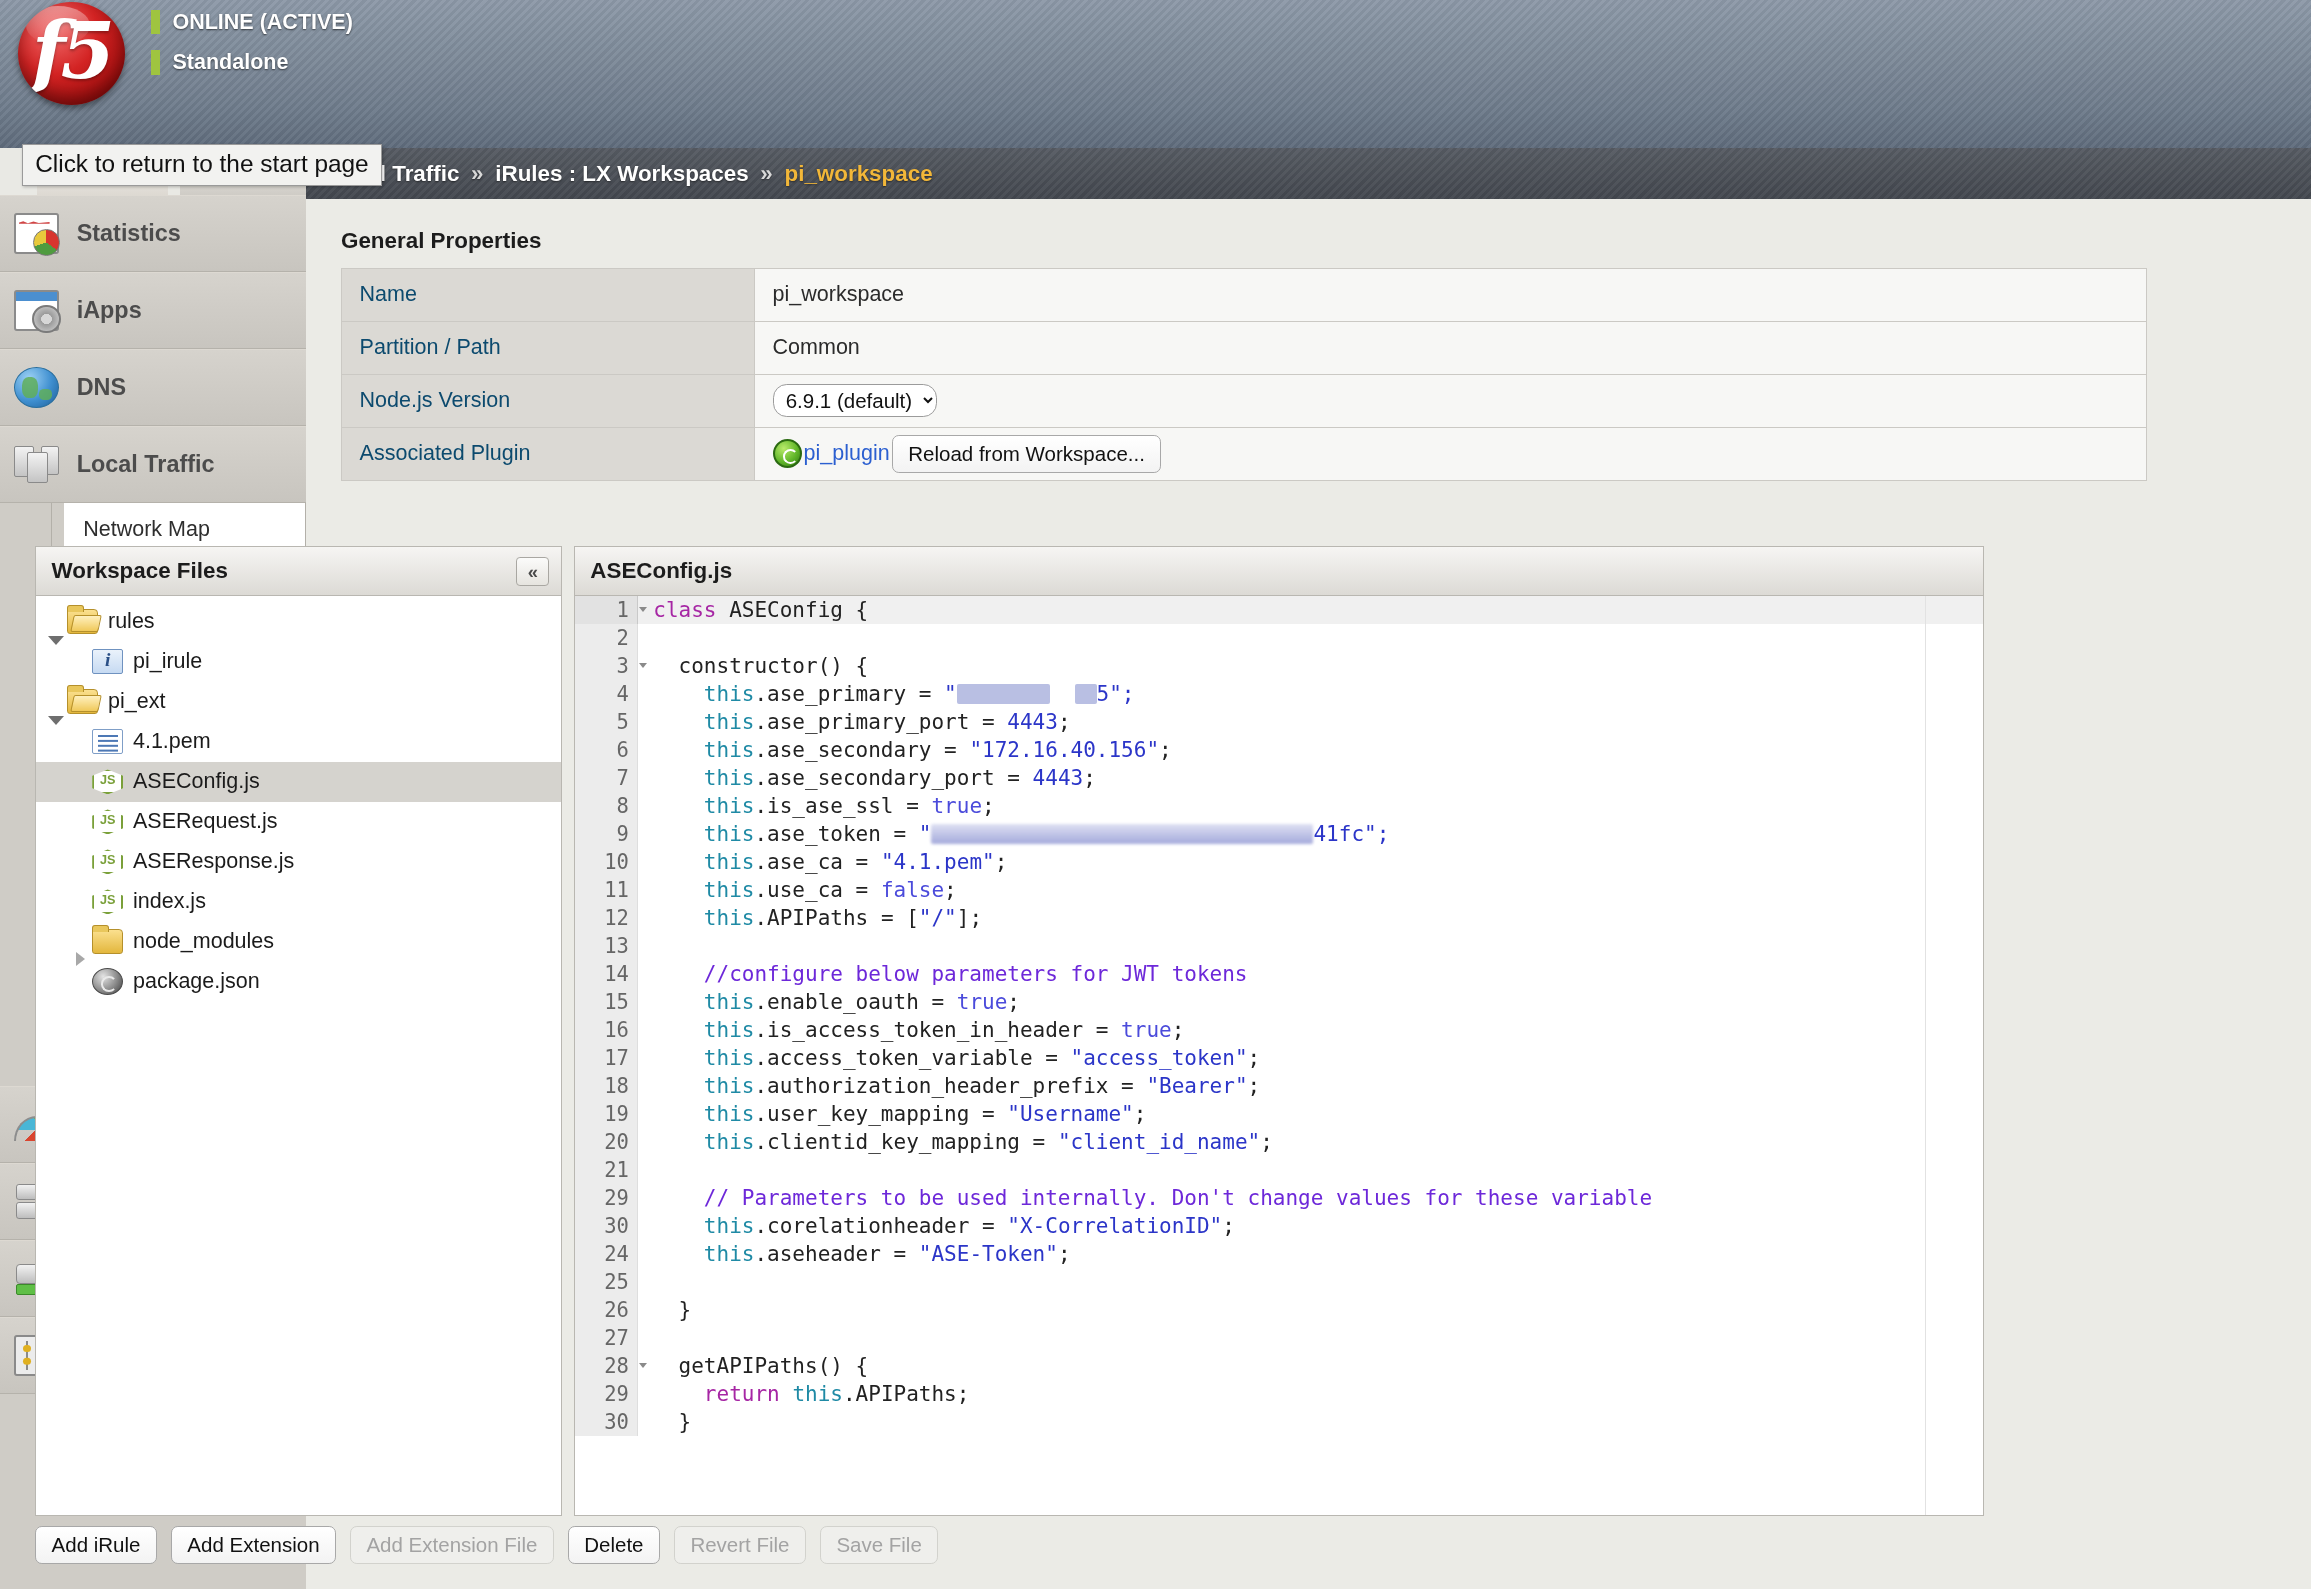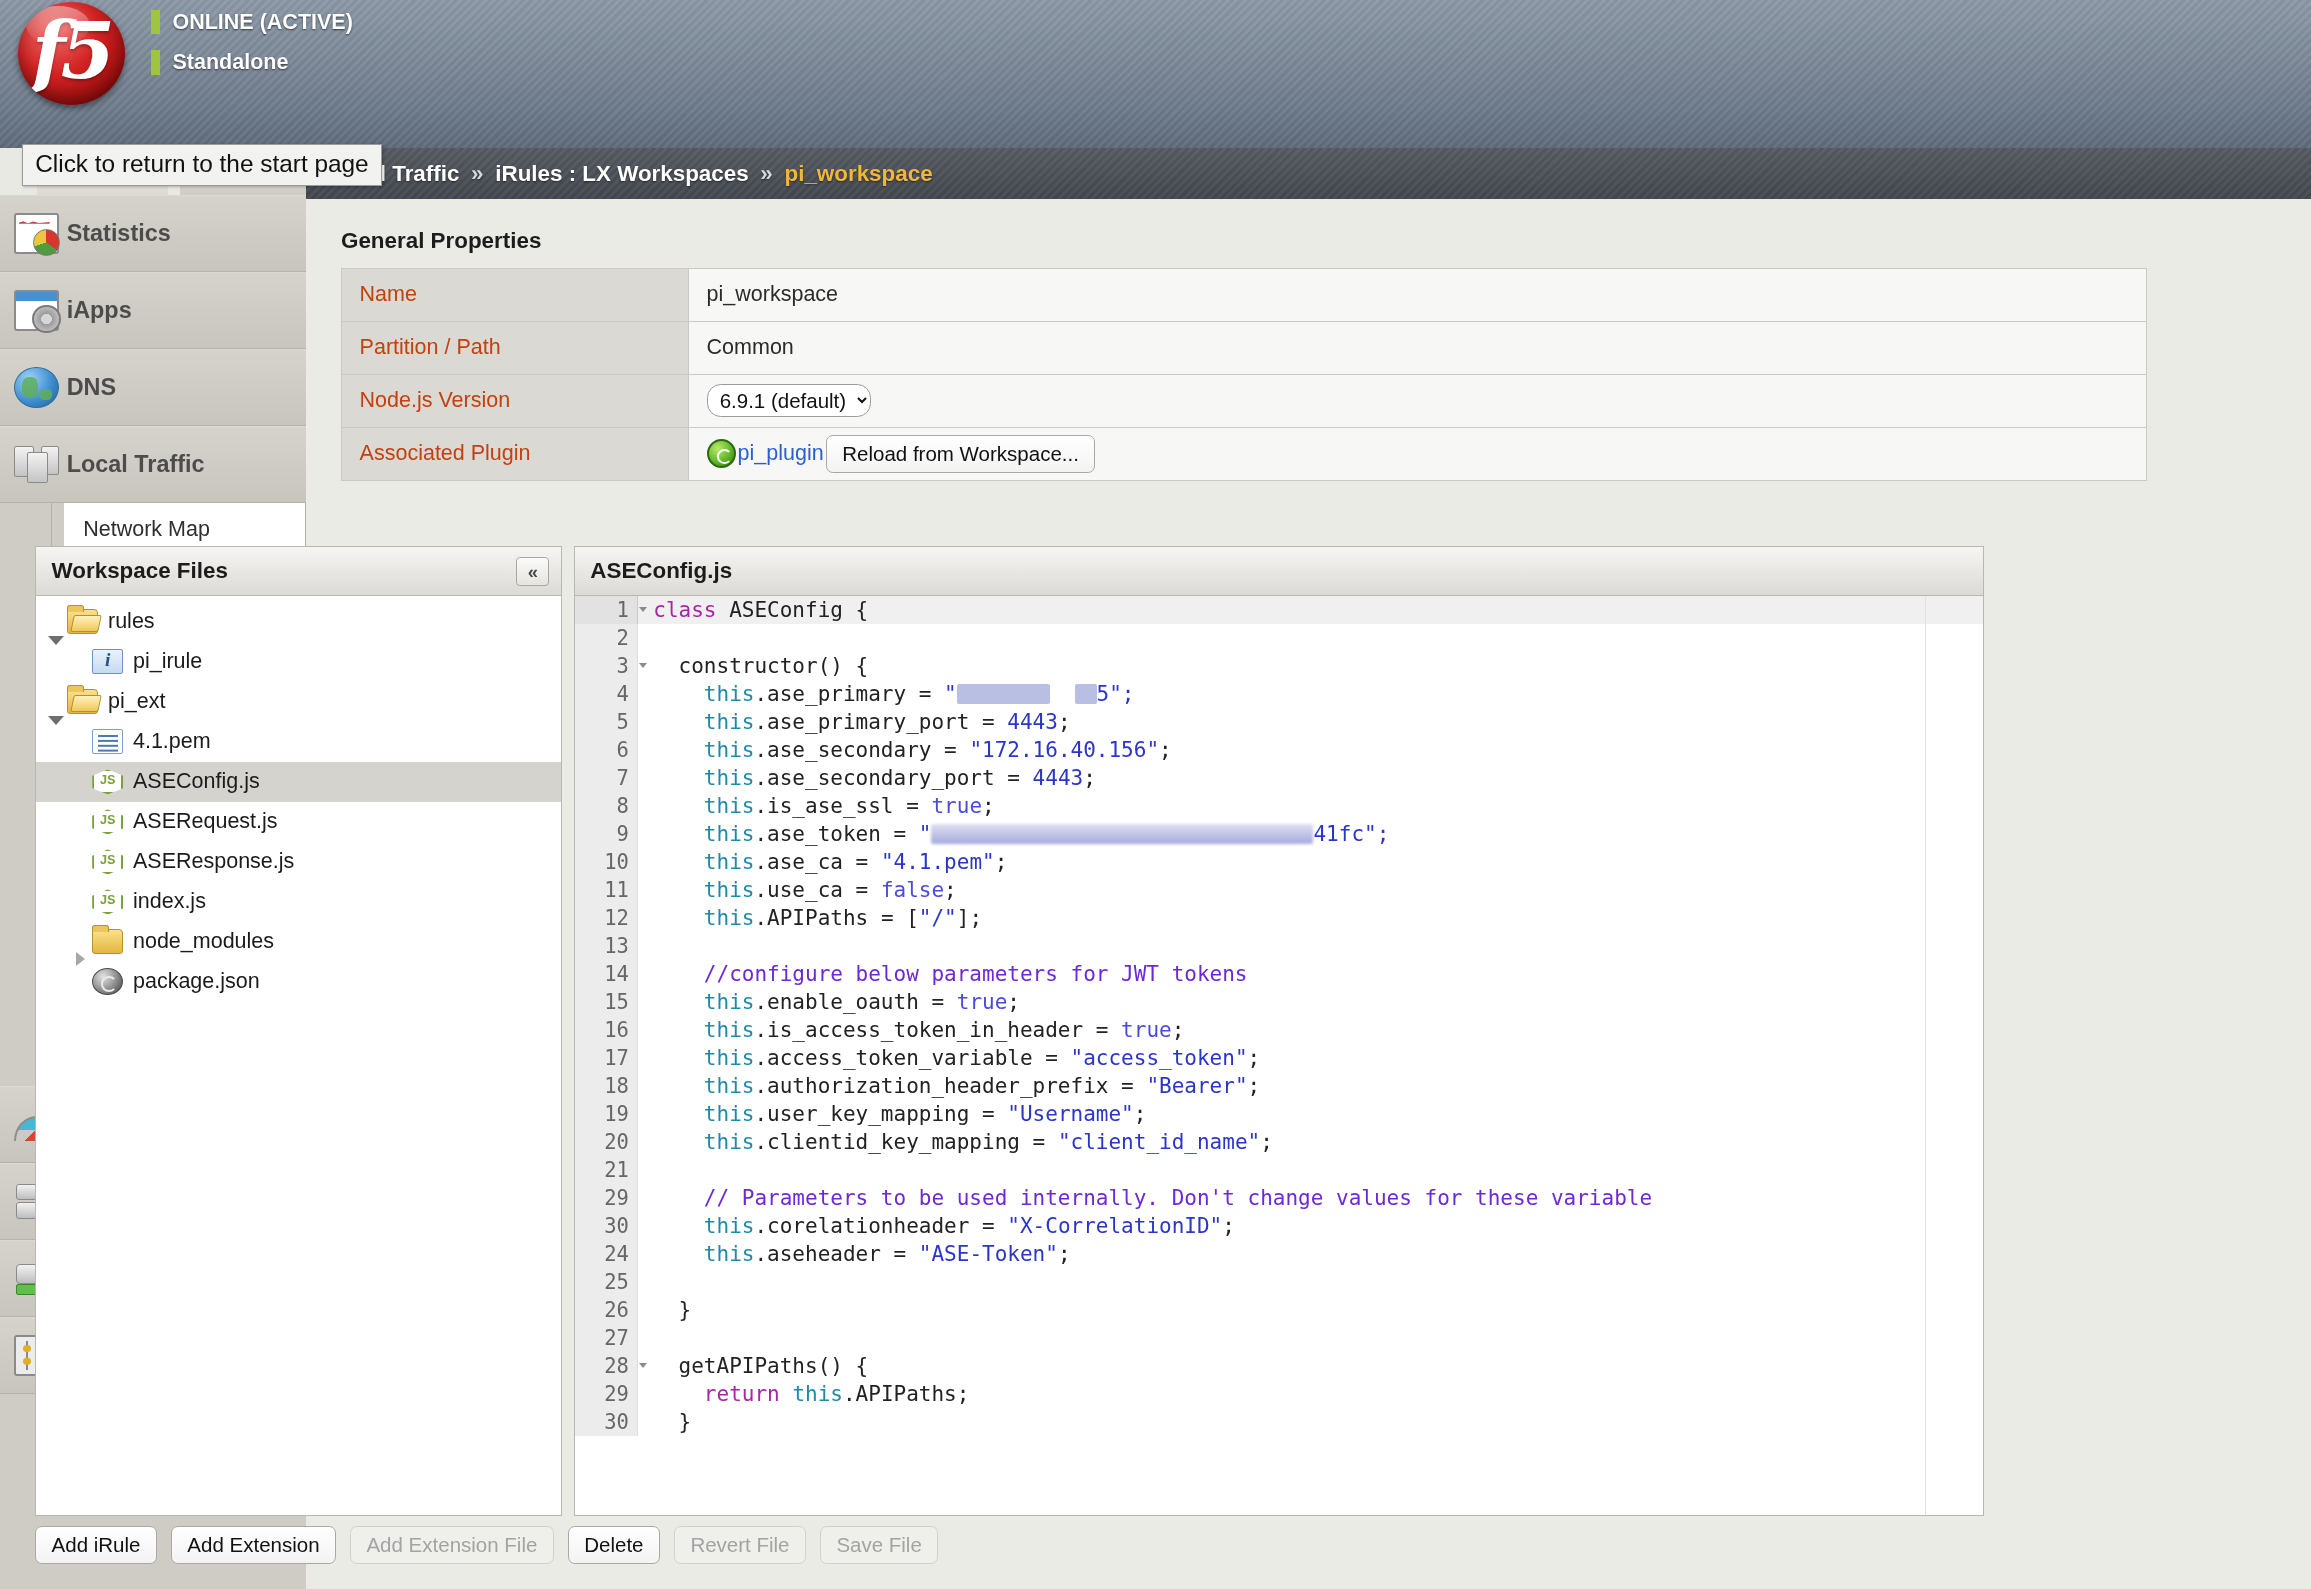--- a/index.html
+++ b/index.html
@@ -66,21 +66,21 @@
     position:absolute; left:0; top:195px; width:306px; height:1395px;
     background:#cfccc6;
   }
   .nav-top {
     position:relative; height:77px; display:flex; align-items:center;
     padding-left:13.7px;
     background:linear-gradient(180deg,#d6d3cd 0%, #c8c5bf 100%);
     border-bottom:1px solid #b5b2ab;
     border-top:1px solid #ddd9d2;
   }
-  .nav-top .label { font-weight:bold; font-size:23.4px; color:#4c4c4c; margin-left:8px; }
+  .nav-top .label { font-weight:bold; font-size:23.4px; color:#4c4c4c; margin-left:18px; }
   .nav-icon { width:45px; height:41px; position:relative; flex:0 0 45px; }
 
   
   .ic-stats{background:#fff;border:2px solid #8b8b8b;border-radius:2.9px;}
   .ic-stats::before{content:"";position:absolute;left:2.9px;top:5.9px;width:31px;height:2.9px;
     background:#d04545;clip-path:polygon(0 60%,15% 10%,30% 80%,48% 25%,65% 70%,100% 40%,100% 100%,0 100%);}
   .ic-stats::after{content:"";position:absolute;right:-2.9px;bottom:-3.9px;width:25px;height:25px;border-radius:50%;
     background:conic-gradient(#d7352f 0 35%, #4f9b3f 35% 70%, #e8c93c 70% 100%);border:1px solid #777;}
   .ic-iapps{background:#fff;border:2px solid #8b8b8b;border-radius:2.9px;}
   .ic-iapps::before{content:"";position:absolute;left:0;right:0;top:0;height:8.8px;background:#4b8fd0;}
@@ -151,21 +151,21 @@
     color:#fff; font-weight:bold; font-size:22.4px;
     text-shadow:0 1px 2px rgba(0,0,0,.5);
   }
   #breadcrumb .sep { margin:0 11.7px; color:#d8d8d8; }
   #breadcrumb .cur { color:#f2b739; }
 
   #gp-title { font-weight:bold; font-size:22.4px; color:#1c1c1c; margin:29px 0 13.7px 35px; }
 
   table.props { width:1806px; margin-left:35px; border-collapse:collapse; }
   table.props td { border:1px solid #cbc9c4; height:53px; font-size:21.5px; padding:0 17.6px; }
-  table.props td.k { width:347px; background:#dbd9d4; color:#c2410c; }
+  table.props td.k { width:413px; background:#dbd9d4; color:#0c4a6e; }
   table.props td.v { background:#f7f7f5; color:#2b2b2b; }
 
   select.nodever {
     font-family:"Liberation Sans", sans-serif; font-size:20.5px;
     padding:2.9px 7.8px; border:1px solid #9b9b9b; border-radius:13.7px;
     background:#fff; color:#111;text-align:center;
   }
   .plugin-row { display:flex; align-items:center; gap:2px; }
   .plug-icon {
     width:29px;height:29px;border-radius:50%;flex:0 0 29px;

